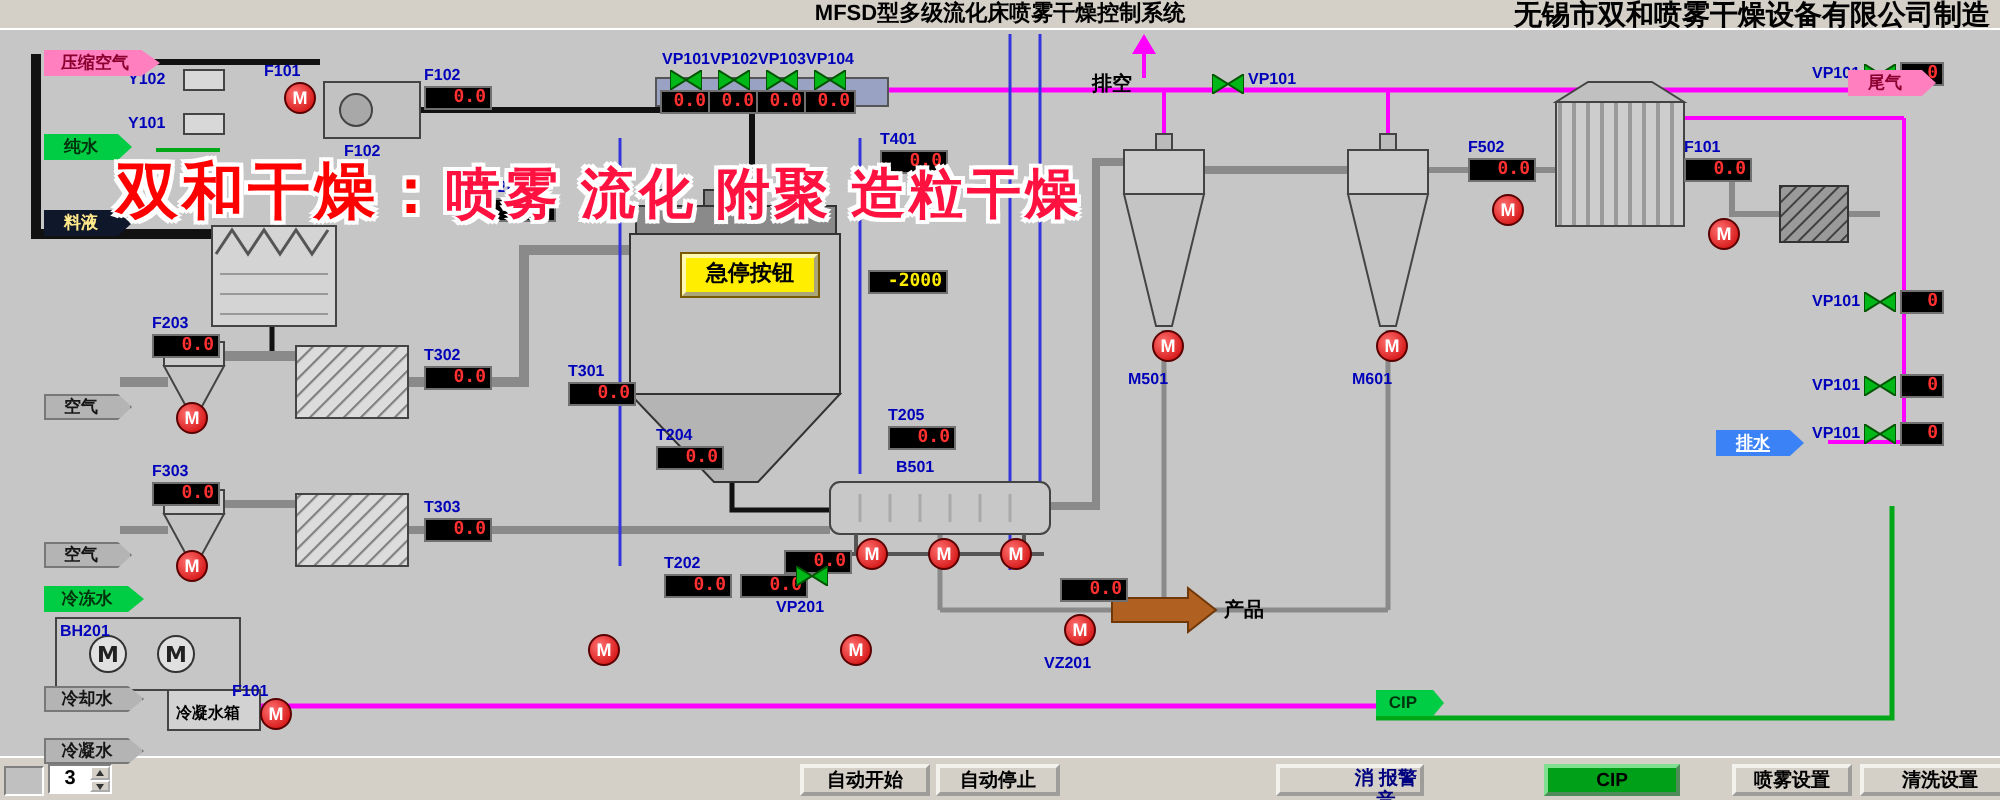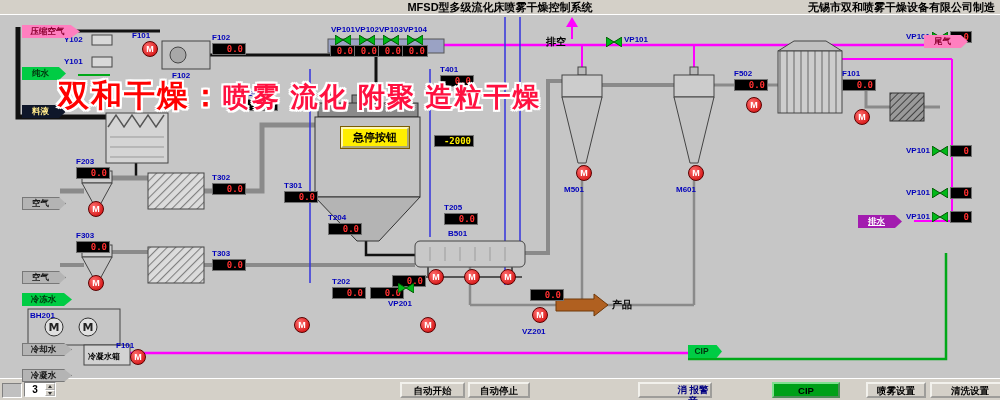--- a/index.html
+++ b/index.html
@@ -1,21 +1,21 @@
 <!DOCTYPE html>
 <html><head>
 <meta charset="utf-8">
 <style>
   html,body{margin:0;padding:0;background:#888;}
   .screen{position:relative;width:1000px;height:400px;background:#d4d0c8;overflow:hidden;
           font-family:"Liberation Sans","DejaVu Sans",sans-serif;}
   
   .titlebar{position:absolute;left:0;top:0;width:1000px;height:14px;background:#d4d0c8;border-bottom:1px solid #8a8a8a;}
   .tb-title{position:absolute;left:0;right:0;top:0;text-align:center;font-size:11px;font-weight:bold;line-height:14px;color:#000;}
-  .tb-company{position:absolute;right:5px;top:0;font-size:11px;line-height:14px;color:#000;font-weight:bold;}
+  .tb-company{position:absolute;right:5px;top:0;font-size:14px;line-height:14px;color:#000;font-weight:bold;}
   
   .main{position:absolute;left:0;top:14px;width:1000px;height:364px;background:#c6c6c6;border-top:1px solid #fff;box-sizing:border-box;}
   .pipes{position:absolute;left:0;top:0;z-index:1;}
   
   .watermark{position:absolute;left:58px;top:60px;z-index:60;white-space:nowrap;font-weight:bold;letter-spacing:2px;pointer-events:none;}
   .wm-brand{font-size:31px;color:#ff0000;
     text-shadow:2px 0 #fff,-2px 0 #fff,0 2px #fff,0 -2px #fff,2px 2px #fff,-2px -2px #fff,2px -2px #fff,-2px 2px #fff;}
   .wm-slogan{font-size:27px;color:#ff1140;
     text-shadow:2px 0 #fff,-2px 0 #fff,0 2px #fff,0 -2px #fff,2px 2px #fff,-2px -2px #fff,2px -2px #fff,-2px 2px #fff;}
   
@@ -37,21 +37,21 @@
   .vrow .glabel{height:auto;}
   .vrow .gval{width:22px;}
   .vfree{position:absolute;z-index:10;width:16px;height:10px;}
   
   .tag{position:absolute;height:13px;line-height:13px;font-size:8.5px;font-weight:bold;text-align:center;z-index:11;
        clip-path:polygon(0 0,84% 0,100% 50%,84% 100%,0 100%);padding-right:7px;box-sizing:border-box;}
   .tag.pink{background:#ff7fbf;color:#8c0030;}
   .tag.green{background:#00cc44;color:#00330d;}
   .tag.gray{background:#b4b4b4;color:#151515;box-shadow:inset 0 0 0 1px #787878;margin-top:16px;}
   .tag.red{background:#0f172a;color:#ffe98a;}
-  .tag.magenta{background:#a21caf;color:#fff;text-decoration:underline;}
+  .tag.magenta{background:#3b82f6;color:#fff;text-decoration:underline;}
   
   .devlabel{position:absolute;font-size:8px;font-weight:bold;color:#0000bb;white-space:nowrap;z-index:10;}
   .devlabel.black{color:#000;}
   .devlabel.big{font-size:10px;}
   
   .estop{position:absolute;left:341px;top:112px;width:68px;height:21px;z-index:20;background:#ffee00;
          border:2px outset #fff8b0;box-shadow:0 0 0 1px #7a5a00;color:#000;font-size:11px;font-weight:bold;
          line-height:17px;text-align:center;cursor:pointer;padding:0;font-family:inherit;}
   
   .bottombar{position:absolute;left:0;top:378px;width:1000px;height:22px;background:#d4d0c8;border-top:1px solid #fff;box-sizing:border-box;}

